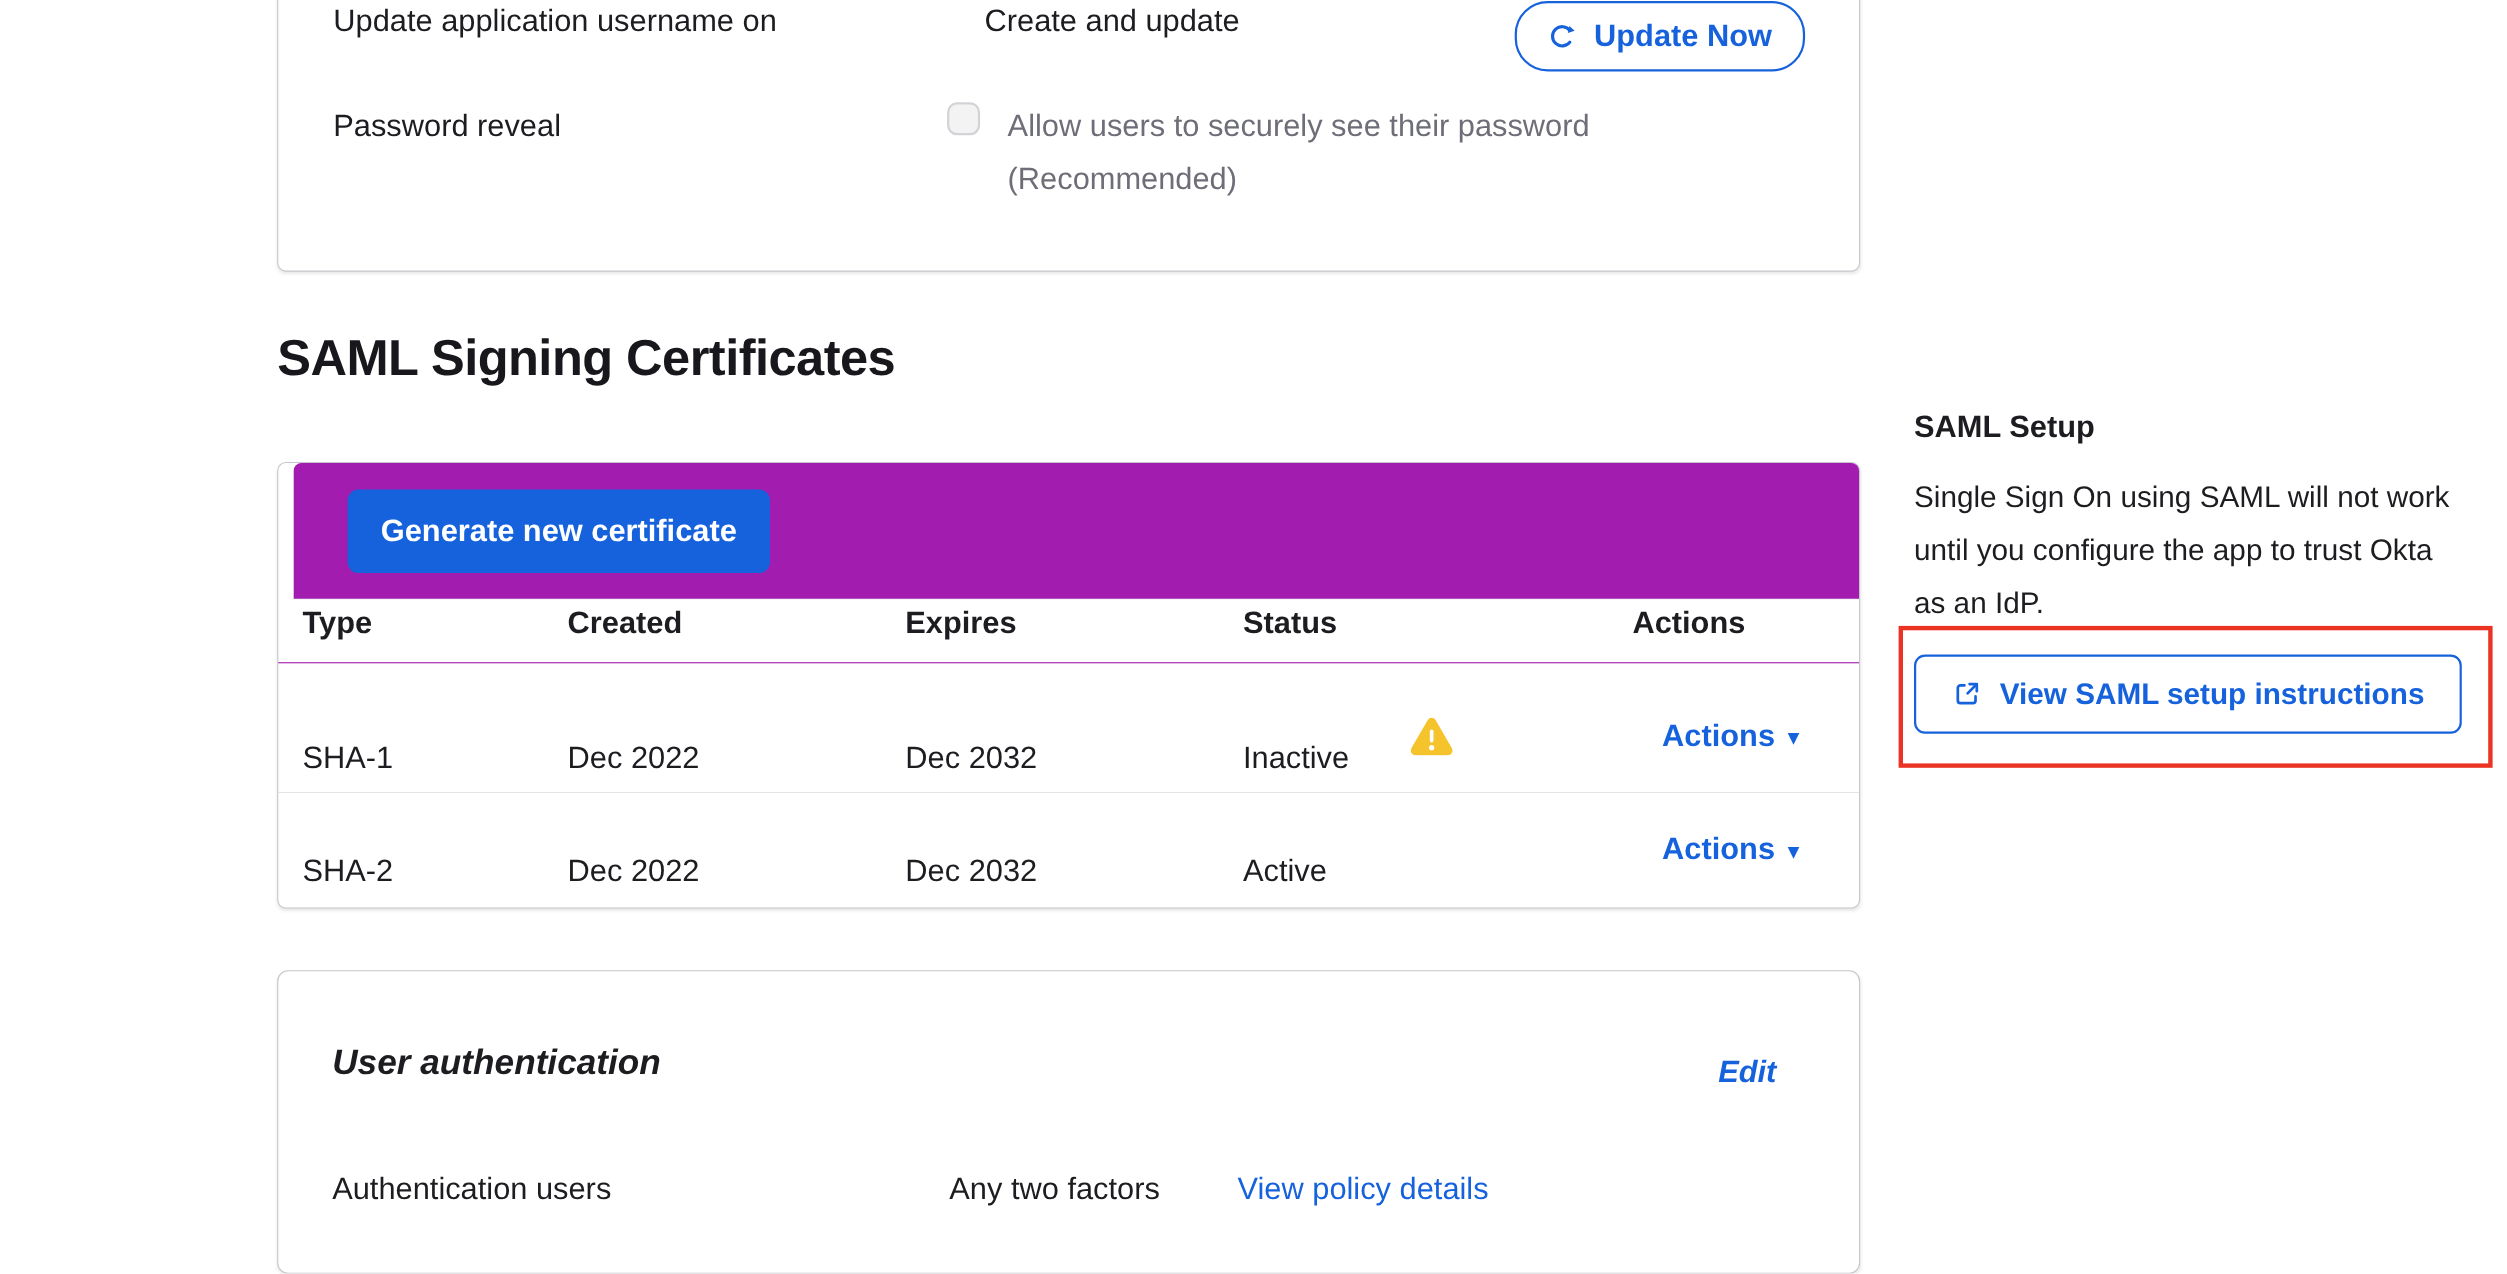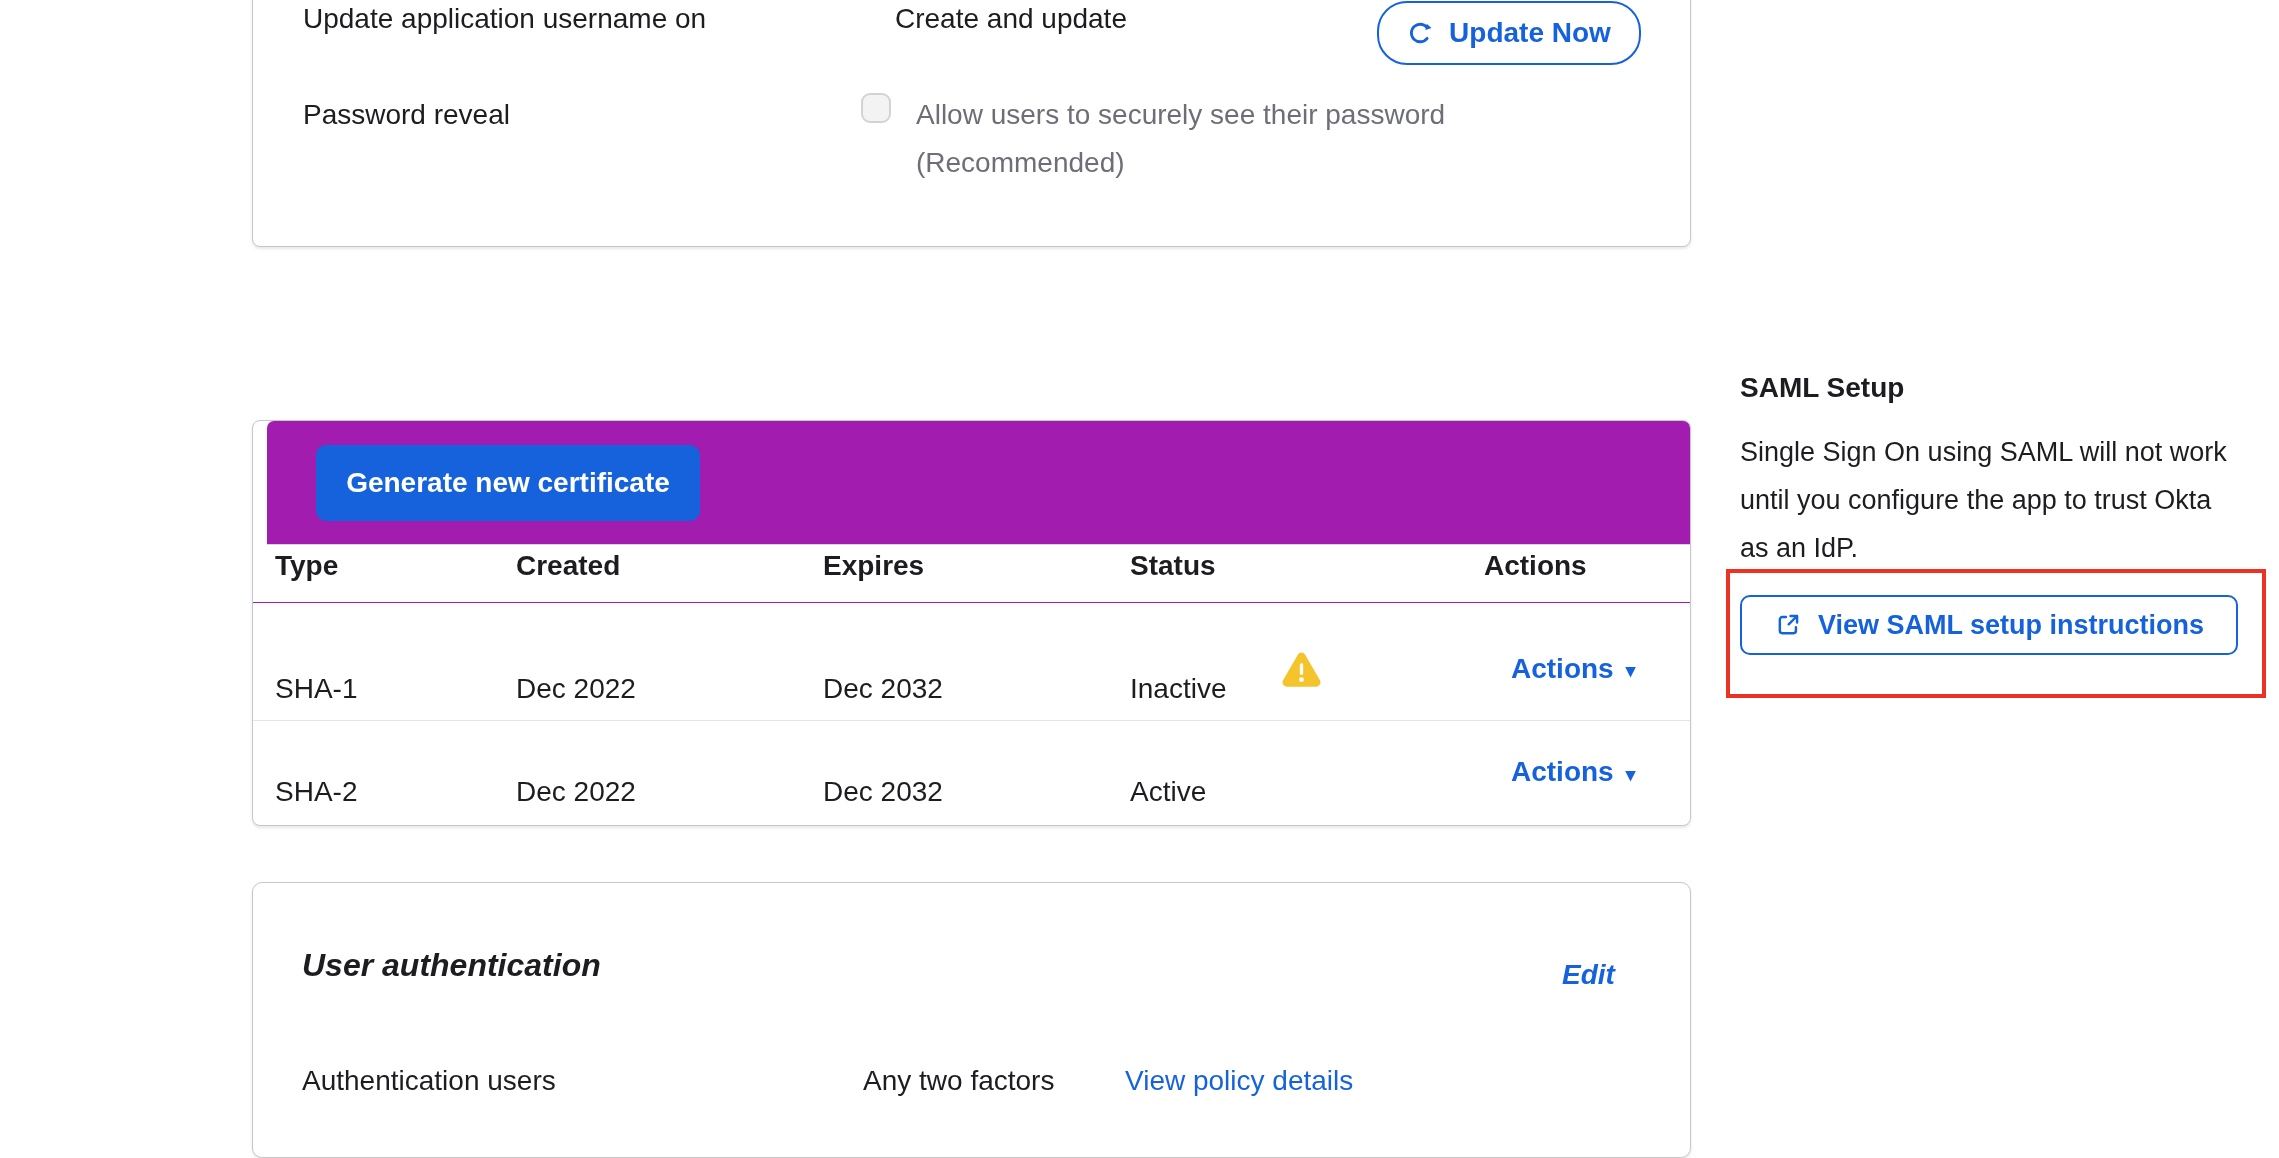--- a/index.html
+++ b/index.html
@@ -83,20 +83,21 @@
 
     <div class="abs lbl" style="left:50px;top:128px;">Password reveal</div>
 
     <div class="checkbox" style="left:608px;top:122px;"></div>
 
     <div class="abs lbl muted" style="left:663px;top:128px;">Allow users to securely see their password</div>
 
     <div class="abs lbl muted" style="left:663px;top:176px;">(Recommended)</div>
   </section>
 
+  <h1 class="abs page-title" style="left:252px;top:298px;margin:0;">SAML Signing Certificates</h1>
 
   <section class="card" style="left:252px;top:420px;width:1437px;height:404px;">
 
     <div class="tc-toolbar">
       <button class="btn-primary" style="left:49px;top:24px;width:384px;height:76px;">Generate new certificate</button>
     </div>
 
     <div class="t-head">
       <span style="left:22px;">Type</span>
       <span style="left:263px;">Created</span>
@@ -135,21 +136,21 @@
     </div>
   </section>
 
   <aside>
     <div class="abs sidebar-title" style="left:1740px;top:372px;">SAML Setup</div>
 
     <div class="abs sidebar-para" style="left:1740px;top:428px;width:505px;">Single Sign On using SAML will not work until you configure the app to trust Okta as an IdP.</div>
 
     <div class="red-annotation" style="left:1726px;top:569px;width:532px;height:121px;"></div>
 
-    <button class="btn-outline" style="left:1740px;top:595px;width:498px;height:60px;border-radius:10px;font-size:27px;">
+    <button class="btn-outline" style="left:1740px;top:595px;width:498px;height:72px;border-radius:10px;font-size:27px;">
       <span>
         <svg width="28" height="28" viewBox="0 0 24 24" fill="none" stroke="#1662dd" stroke-width="2.1" stroke-linecap="round" stroke-linejoin="round">
           <path d="M10.2 5.2 H7 a2 2 0 0 0 -2 2 v9.8 a2 2 0 0 0 2 2 h9.8 a2 2 0 0 0 2 -2 V13.8"></path>
           <path d="M14.2 4.2 h5.6 v5.6"></path>
           <path d="M19.5 4.5 L12.6 11.4"></path>
         </svg>
       </span>
       <span>View SAML setup instructions</span>
     </button>
   </aside>

